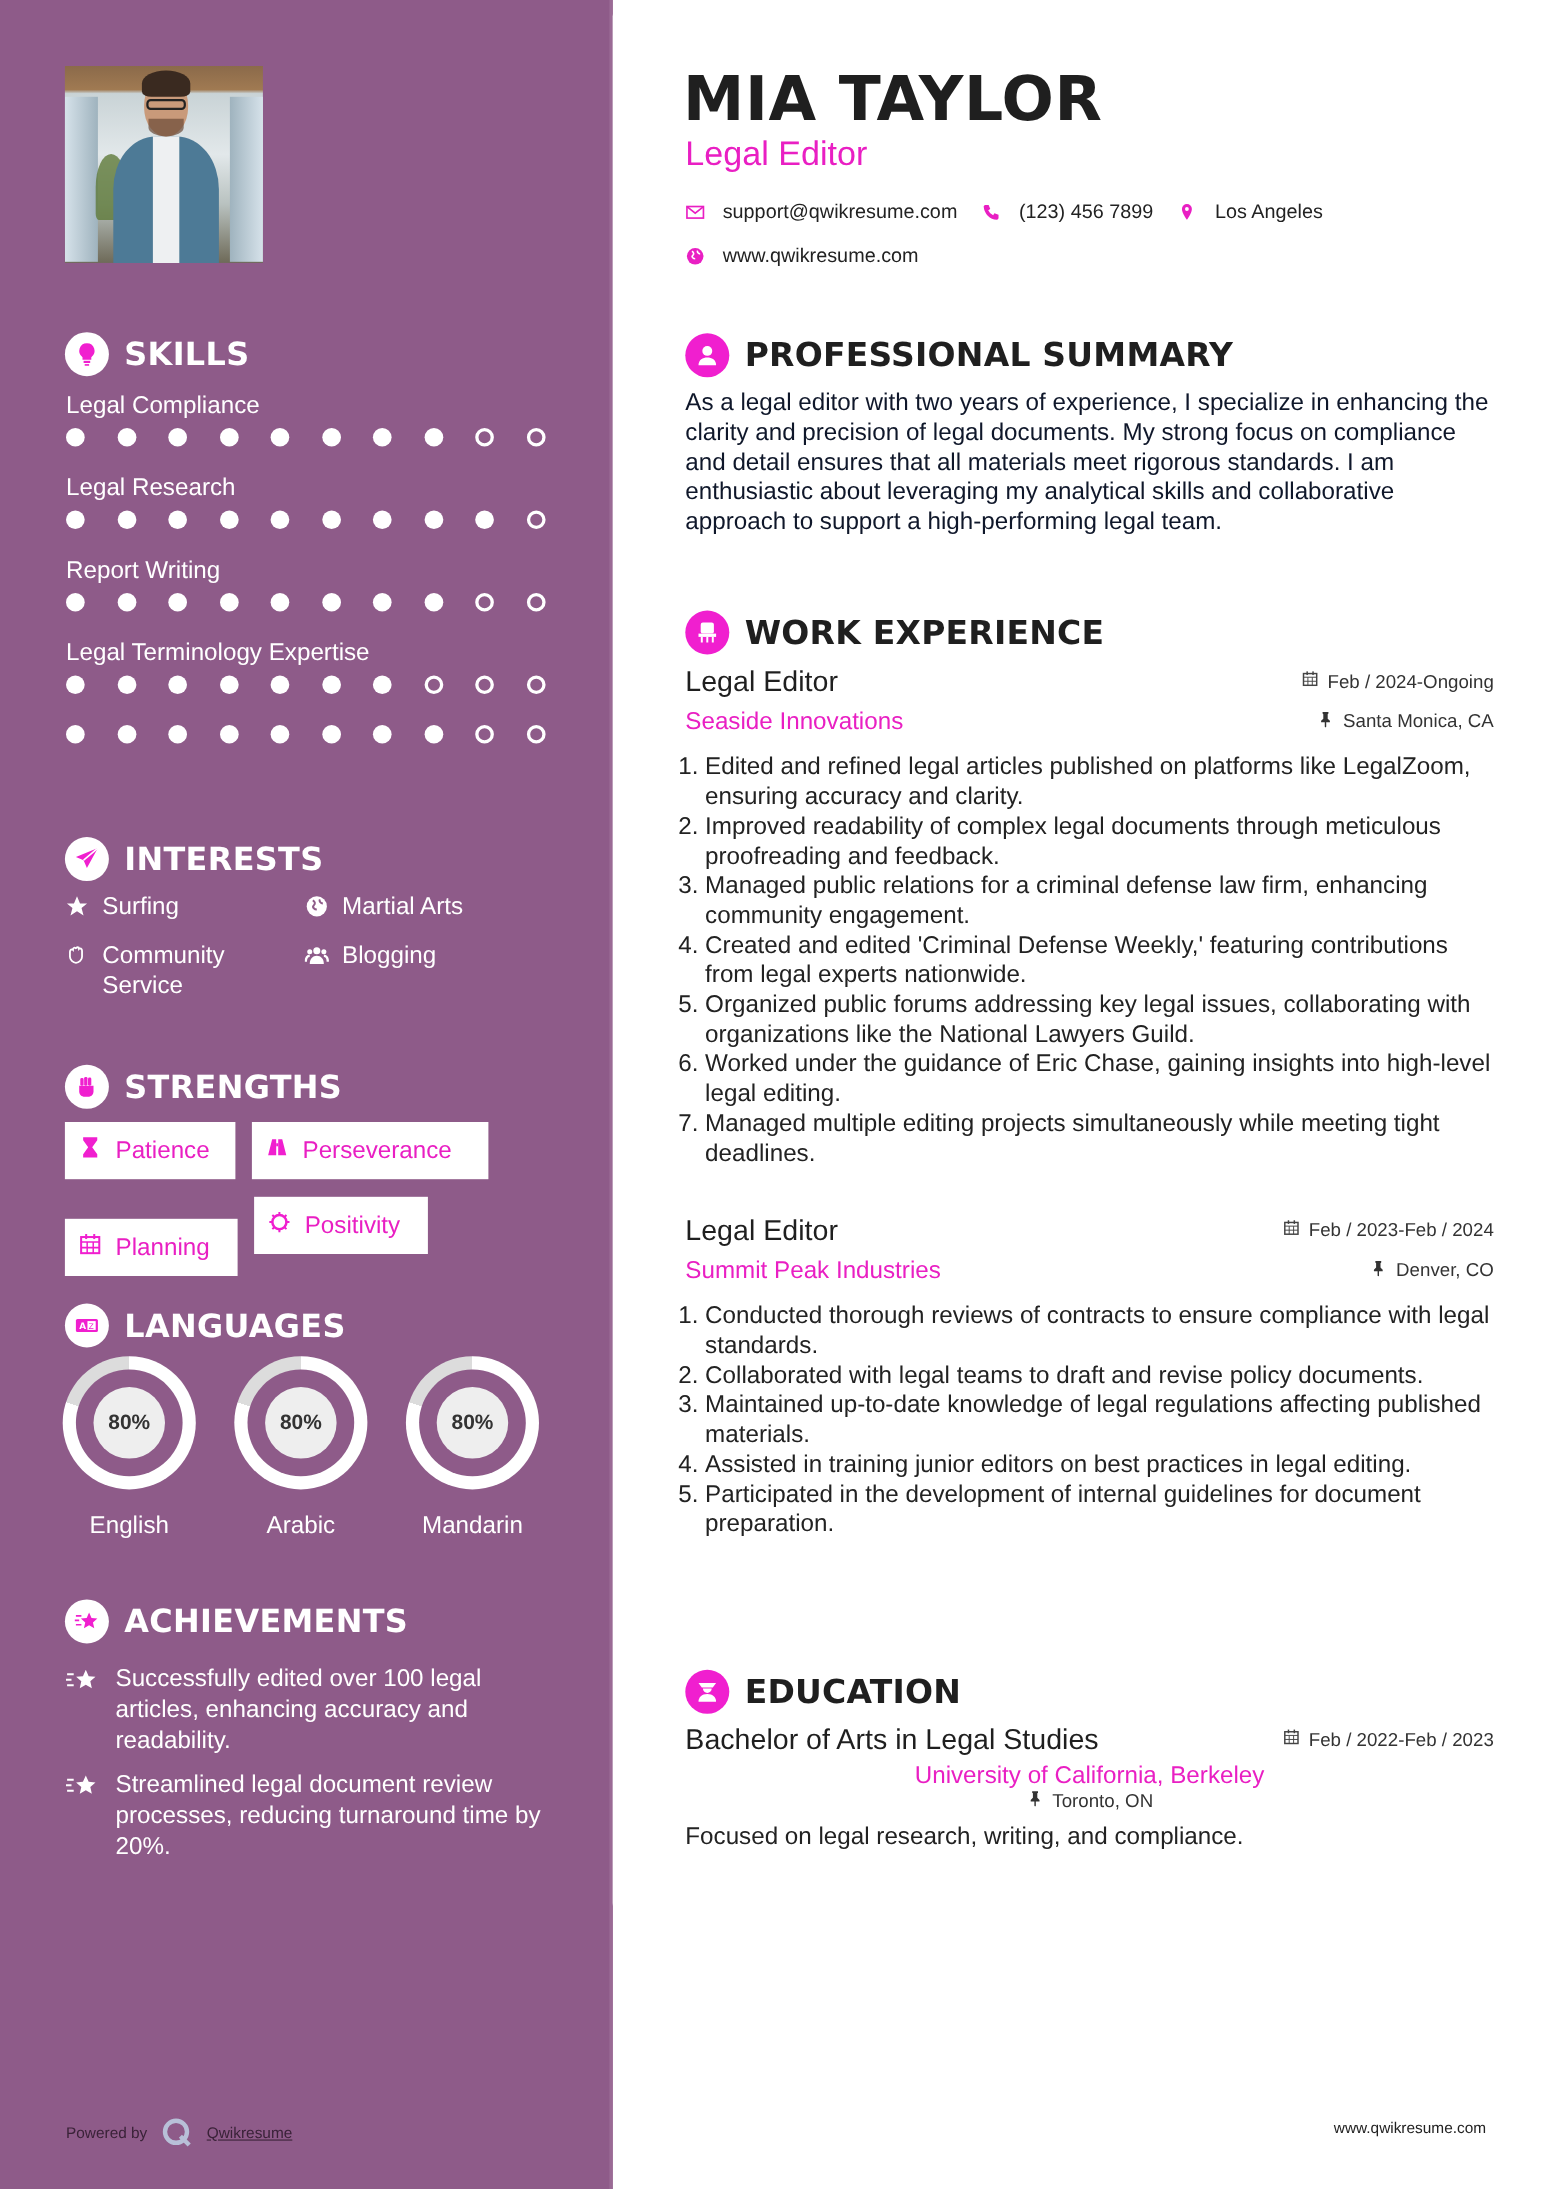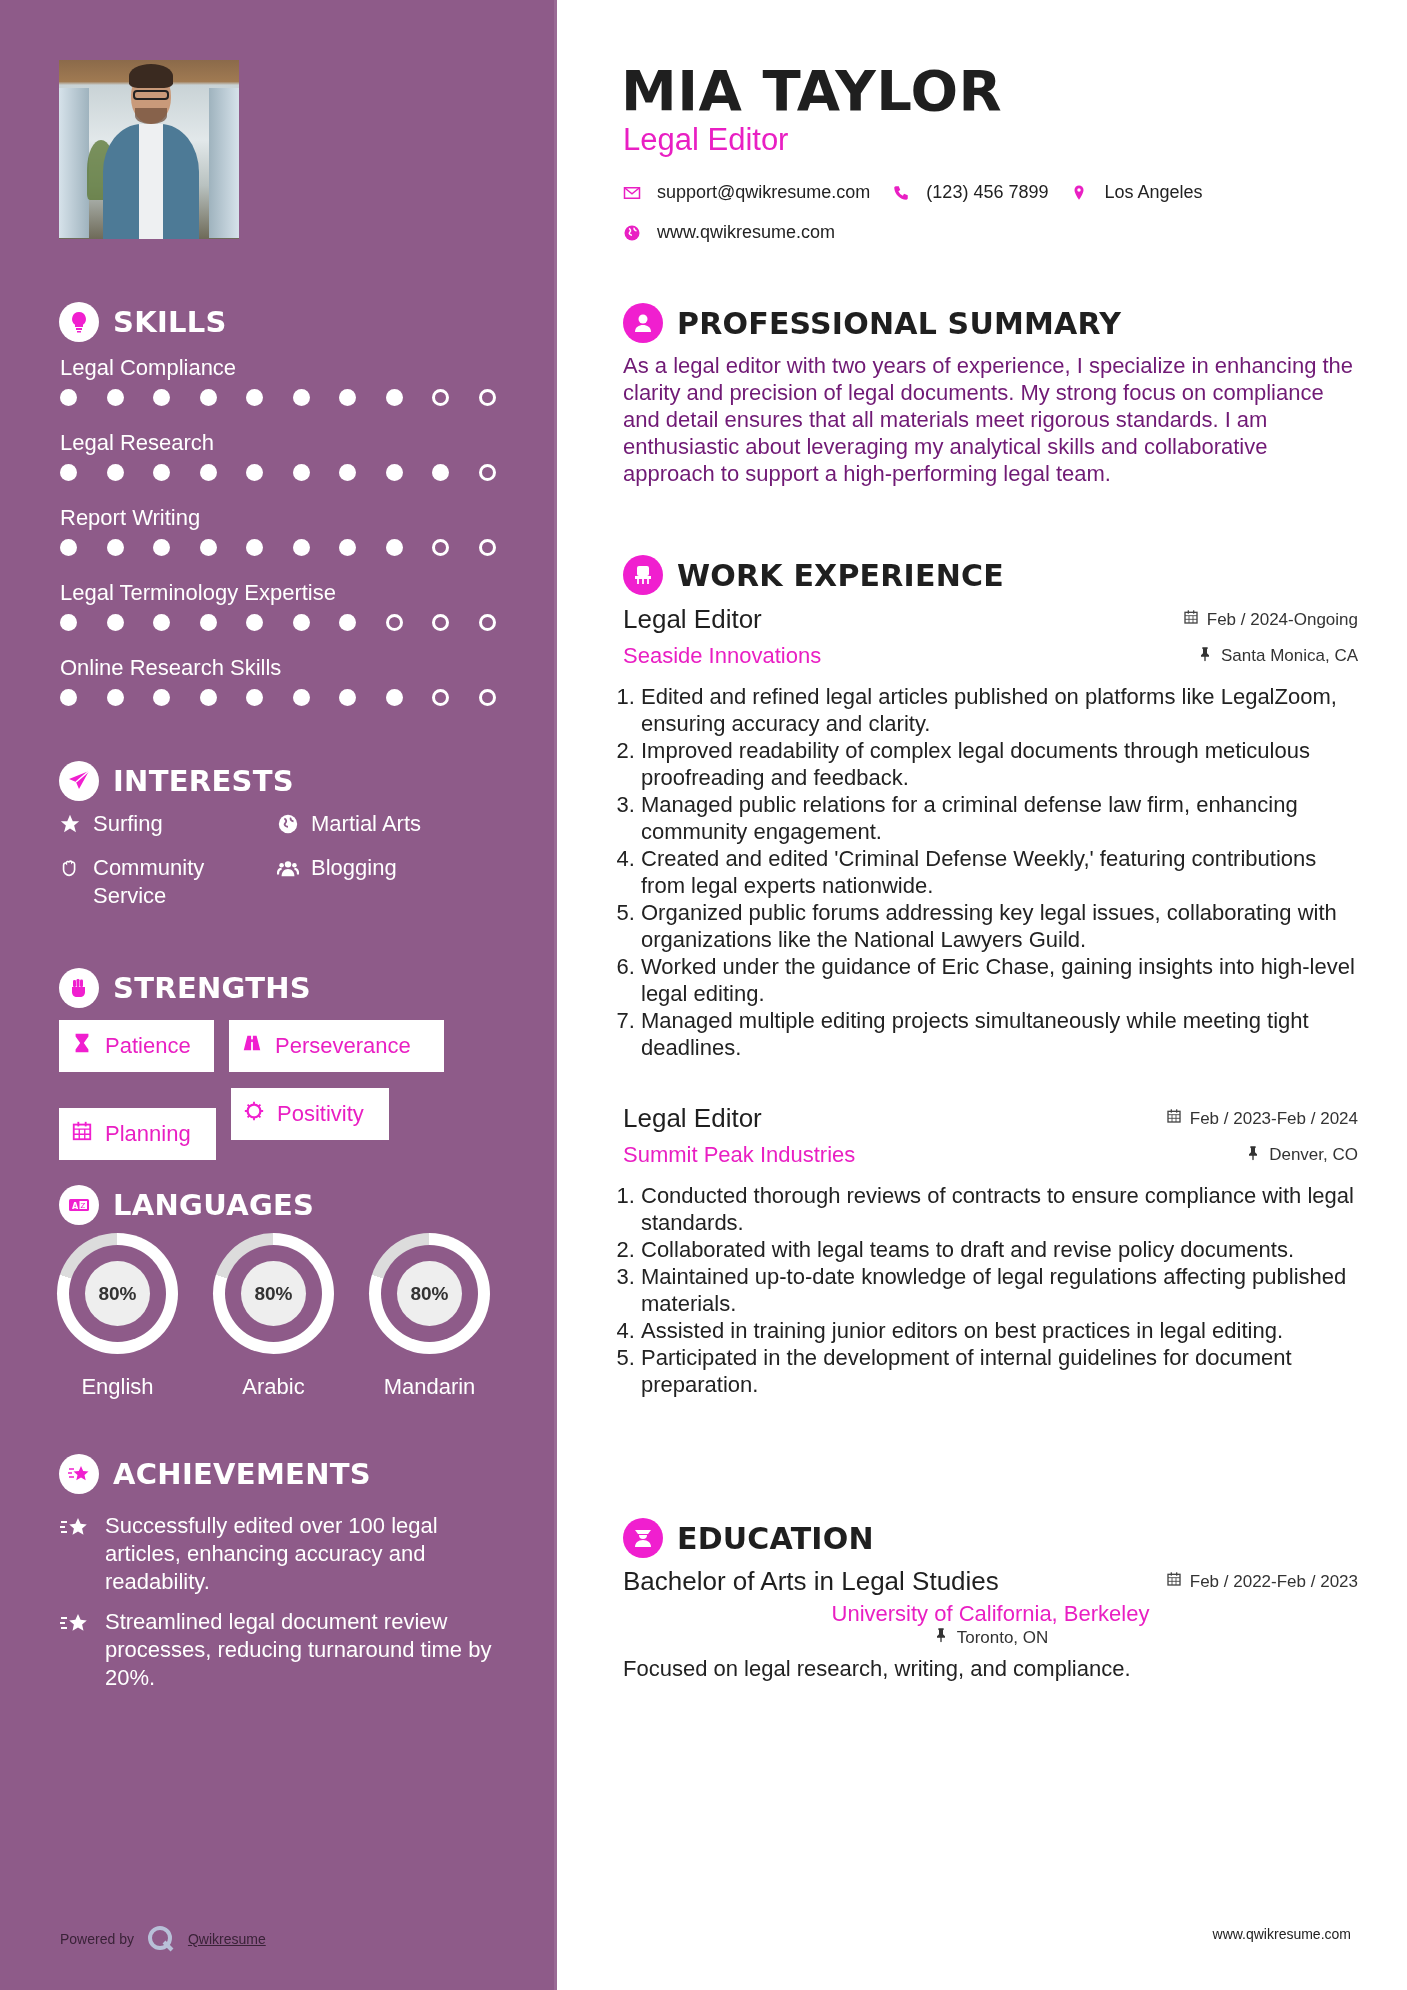--- a/index.html
+++ b/index.html
@@ -65,21 +65,21 @@
   .contact { position: absolute; left: 66px; display: flex; align-items: center; font-size: 18px; color: #222; }
   .contact .ci { width: 18px; height: 18px; margin-right: 16px; display:flex; align-items:center; }
   .contact .ci svg { width: 18px; height: 18px; }
   .contact .cv { margin-right: 22px; }
 
   .m-head { position: absolute; left: 66px; display: flex; align-items: center; gap: 14px; }
   .m-icon { width: 40px; height: 40px; border-radius: 50%; background: #f01fcf; display: flex; align-items: center; justify-content: center; }
   .m-icon svg { width: 24px; height: 24px; }
   .m-title { font-family: "DejaVu Sans", sans-serif; font-size: 30px; color: #1f1f1f; font-weight: bold; letter-spacing: 0.2px; }
 
-  .summary { position: absolute; left: 66px; top: 352px; width: 735px; font-size: 22px; line-height: 27px; color: #701a75; }
+  .summary { position: absolute; left: 66px; top: 352px; width: 735px; font-size: 22px; line-height: 27px; color: #0f172a; }
 
   .job { position: absolute; left: 66px; width: 735px; }
   .job-row { display: flex; justify-content: space-between; align-items: center; }
   .job-title { font-size: 26px; color: #1f1f1f; }
   .job-company { font-size: 22px; color: #e91fc3; }
   .job-meta { display: flex; align-items: center; gap: 8px; font-size: 17px; color: #333; }
   .job-meta svg { width: 16px; height: 16px; }
   .job-list { margin-top: 14px; padding-left: 18px; font-size: 22px; line-height: 27px; color: #222; }
   .job-list li { padding-left: 0; }
 
@@ -169,21 +169,20 @@
         <span class="dot on"></span>
         <span class="dot on"></span>
         <span class="dot on"></span>
         <span class="dot on"></span>
         <span class="dot off"></span>
         <span class="dot off"></span>
         <span class="dot off"></span>
       </div>
   </div>
   <div class="skill" style="top:653px;">
-    <div class="skill-name">Online Research Skills</div>
     <div class="dots">
         <span class="dot on"></span>
         <span class="dot on"></span>
         <span class="dot on"></span>
         <span class="dot on"></span>
         <span class="dot on"></span>
         <span class="dot on"></span>
         <span class="dot on"></span>
         <span class="dot on"></span>
         <span class="dot off"></span>

